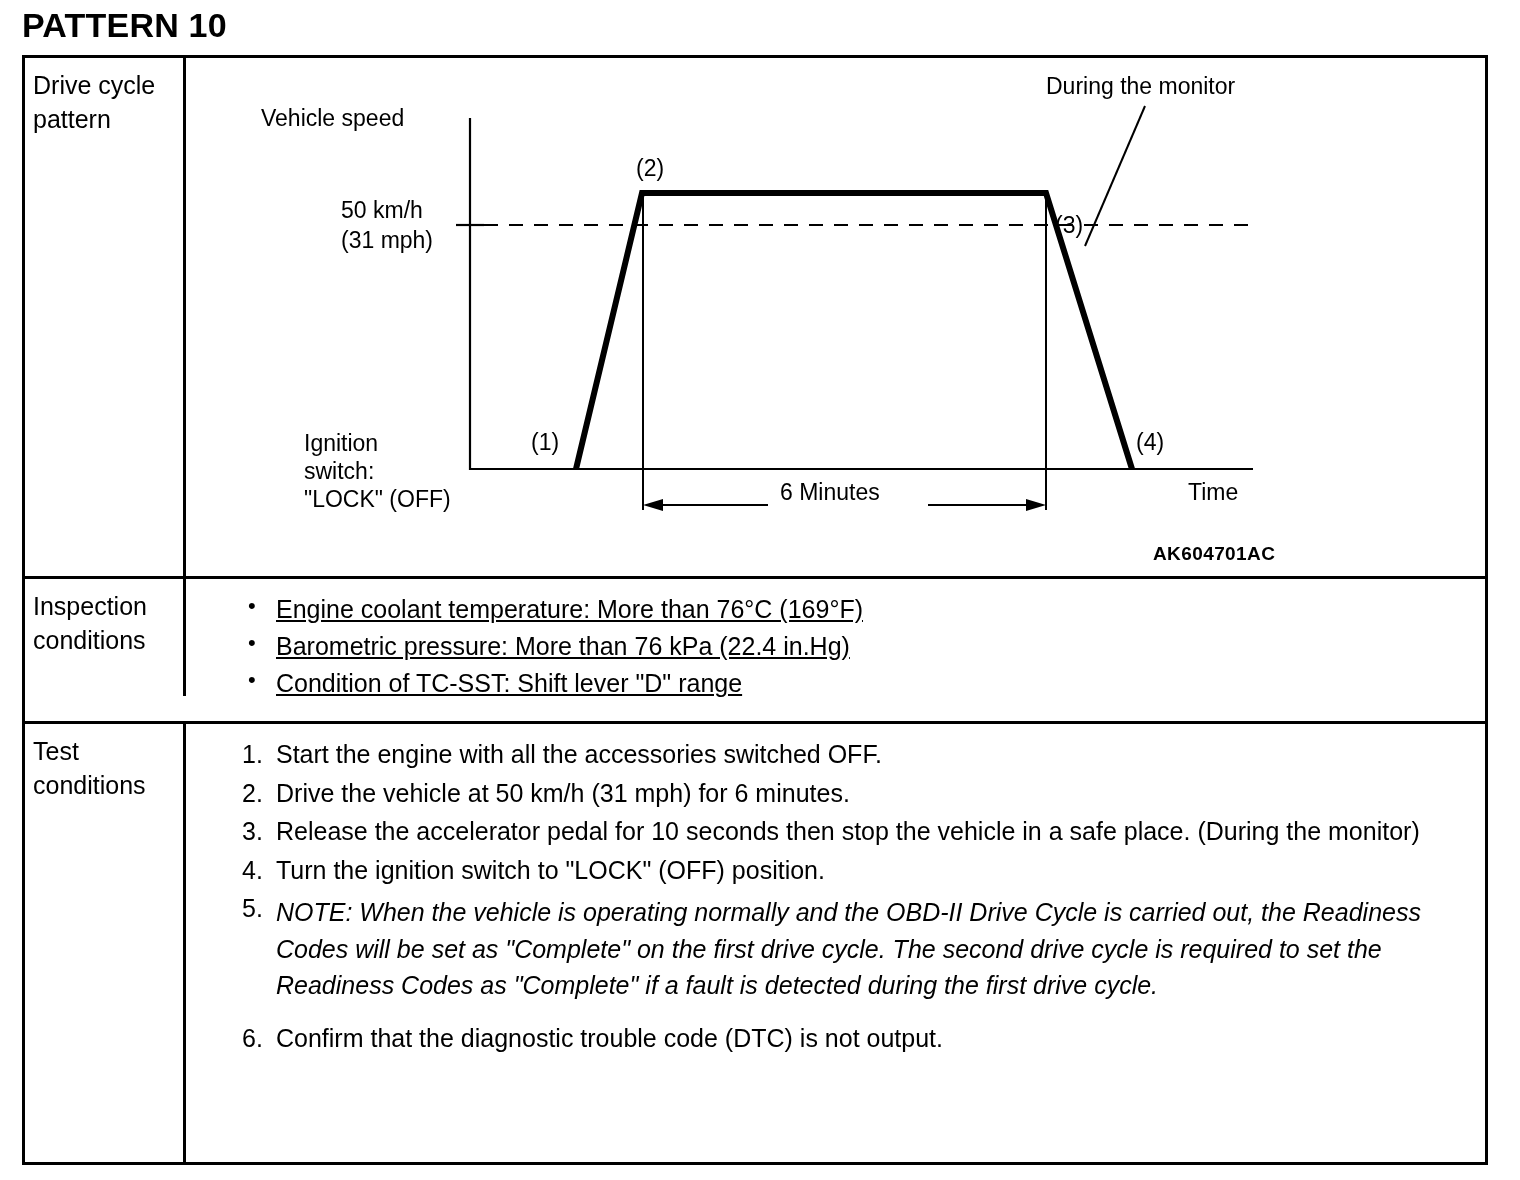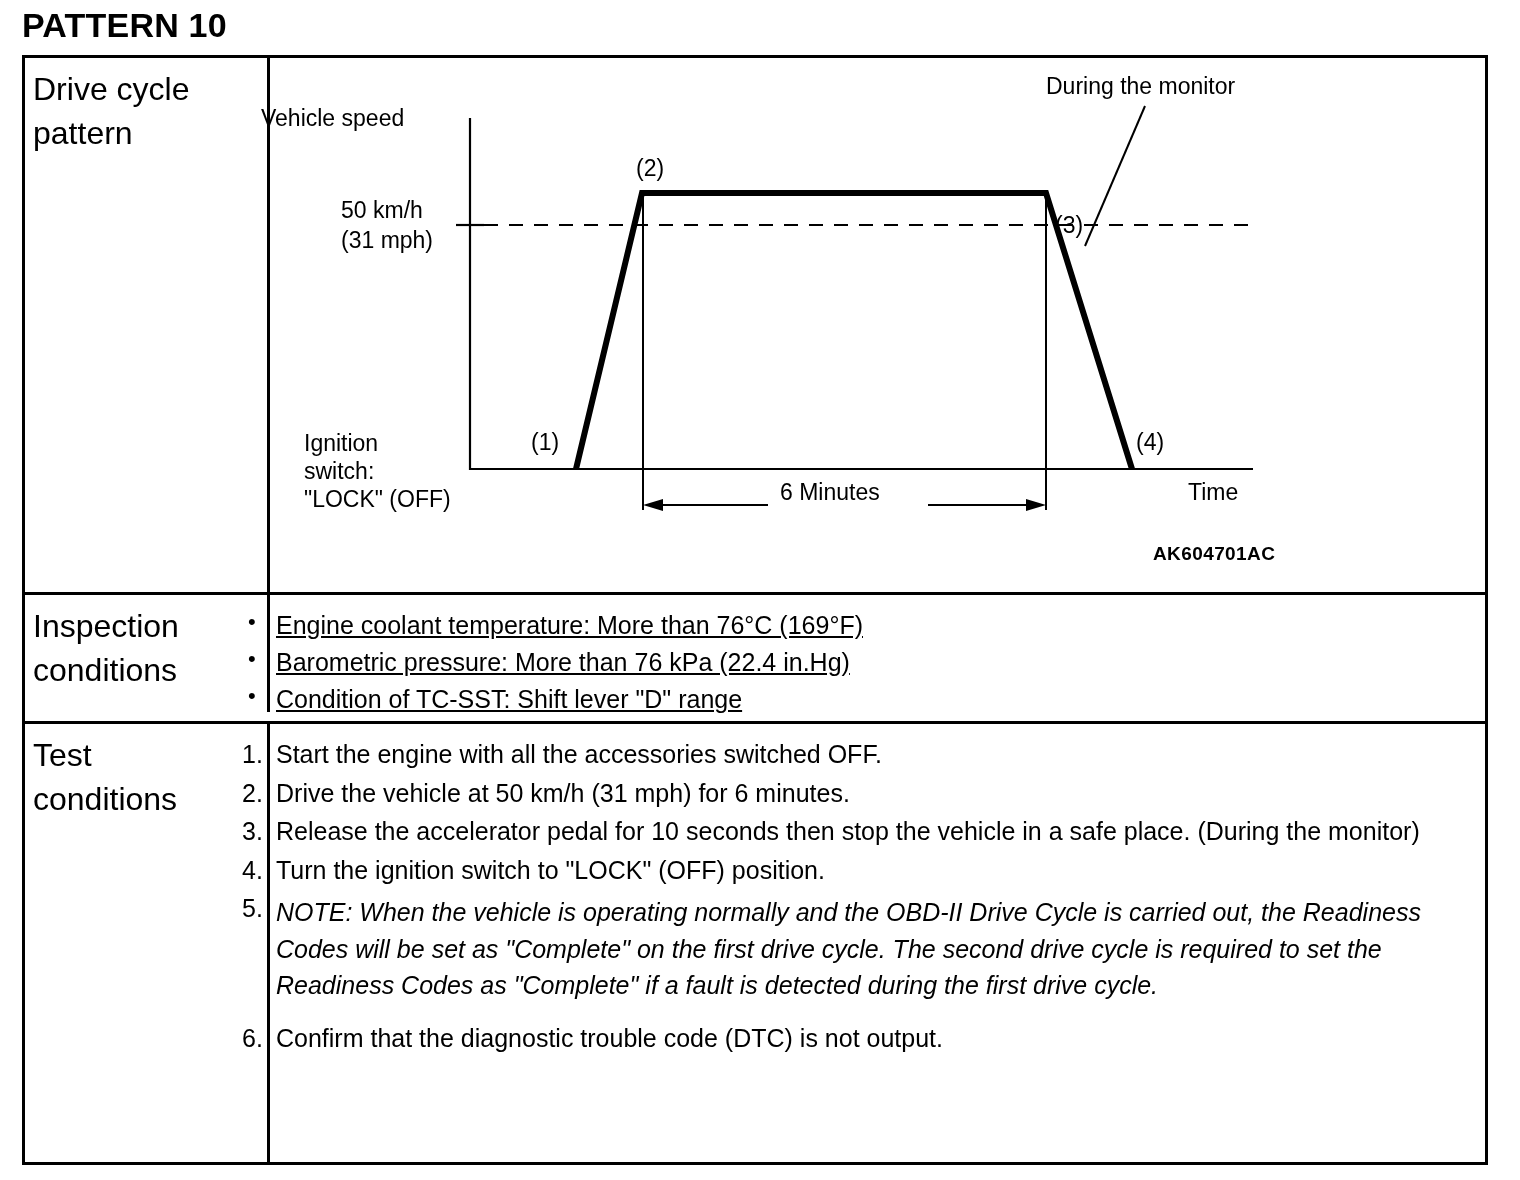--- a/index.html
+++ b/index.html
@@ -36,33 +36,33 @@
     border: 3px solid #000;
     box-sizing: border-box;
   }
   .trow {
     position: absolute;
     left: 0;
     width: 100%;
     box-sizing: border-box;
   }
   #row-drive   { top: 0px;   height: 543px; }
-  #row-inspect { top: 534px; height: 120px; border-top: 3px solid #000; padding-left: 19px; }
+  #row-inspect { top: 518px; height: 120px; border-top: 3px solid #000; padding-left: 19px; }
   #row-test    { top: 663px; height: 444px; border-top: 3px solid #000; }
 
   .label-cell {
     position: absolute;
     left: 0;
     top: 0;
-    width: 245px;
+    width: 161px;
     height: 100%;
     border-right: 3px solid #000;
     box-sizing: border-box;
     padding: 10px 0 0 8px;
-    font-size: 32px;
+    font-size: 25px;
     line-height: 1.36;
   }
   .content-cell {
     position: absolute;
     left: 203px;
     top: 0;
     right: 0;
     height: 100%;
     box-sizing: border-box;
   }

